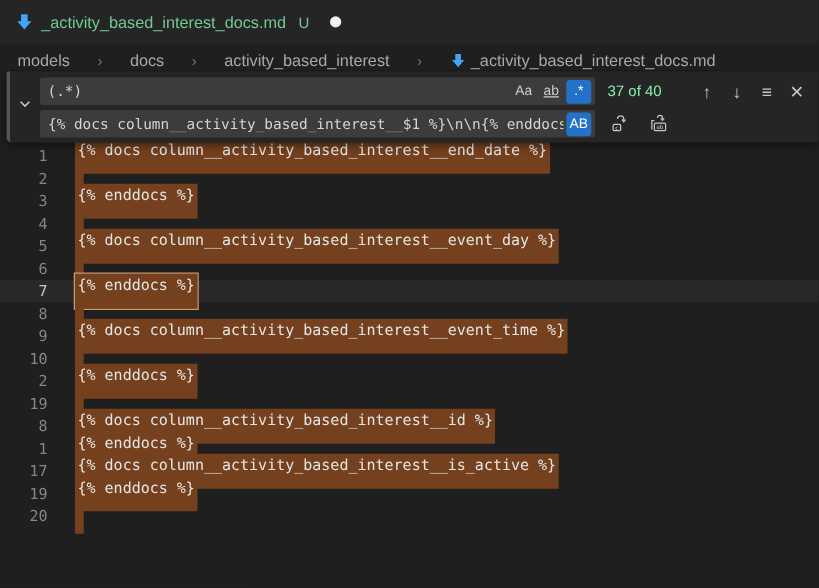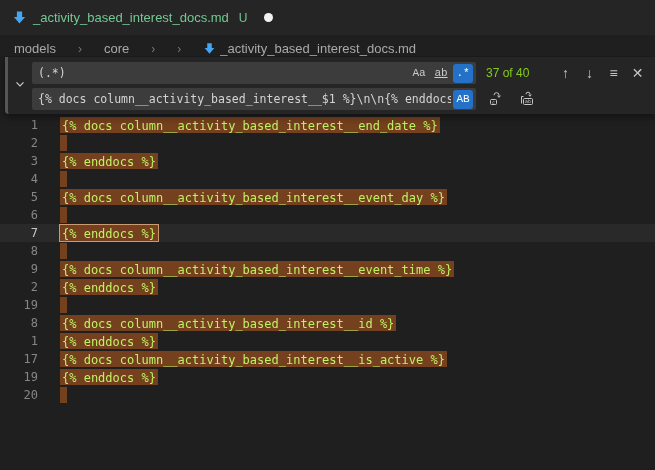--- a/index.html
+++ b/index.html
@@ -25,21 +25,21 @@
   .crumb-sep { color:#767676; font-size:12px; }
   .crumb-file { display:flex; align-items:center; gap:4px; }
 
   
   .editor { position:absolute; top:56px; left:0; right:0; bottom:0; background:#1f1f1f; overflow:hidden; }
   .code-lines { position:absolute; top:60px; left:0; right:0; font-family:"DejaVu Sans Mono", monospace; font-size:12px; line-height:18px; }
   .line { display:flex; height:18px; align-items:center; white-space:pre; }
   .line.cur { background:#292929; }
   .ln { width:38px; text-align:right; color:#868686; flex:0 0 38px; font-size:12px; }
   .line.cur .ln { color:#c6c6c6; }
-  .lc { margin-left:22px; color:#bef264; height:16px; line-height:18px; }
+  .lc { margin-left:22px; color:#e5e5e5; height:28px; line-height:18px; }
   .lc.match { background:#74401e; padding:0 2px; }
   .lc.match.current { outline:1px solid #cb9972; }
   .lc.empty-mark { background:#74401e; width:7px; }
 
   
   .find-widget {
     position:absolute; top:1px; left:5px; right:0; height:57px;
     background:#252526;
     border-left:3px solid #565656;
     border-bottom-left-radius:4px;
@@ -53,25 +53,25 @@
   .text-input {
     width:444px; height:22px; background:#3c3c3c; border-radius:2px;
     display:flex; align-items:center; padding:0 3px 0 0;
   }
   .text-input input {
     flex:1; min-width:0; background:transparent; border:none; outline:none;
     color:#d4d4d4; font-family:"DejaVu Sans Mono", monospace; font-size:11.5px; padding-left:6px;
   }
   .opt {
     min-width:20px; height:19px; display:flex; align-items:center; justify-content:center;
-    border-radius:3px; font-size:11px; color:#cccccc; margin-left:2px; cursor:pointer; padding:0 2px;font-family:Liberation Mono, monospace;
+    border-radius:3px; font-size:11px; color:#cccccc; margin-left:2px; cursor:pointer; padding:0 2px;
   }
   .opt.word { text-decoration:underline; }
   .opt.active { background:#2472c8; color:#ffffff; }
-  .result-count { font-size:12px; color:#84cc16; margin:0 8px 0 10px; min-width:58px; white-space:nowrap; }
+  .result-count { font-size:12px; color:#86efac; margin:0 8px 0 10px; min-width:58px; white-space:nowrap; }
   .nav-btn {
     width:21px; height:21px; display:flex; align-items:center; justify-content:center;
     color:#c5c5c5; font-size:14px; border-radius:4px; cursor:pointer; margin-left:3px;
   }
   .action-btn {
     width:22px; height:22px; display:flex; align-items:center; justify-content:center;
     border-radius:4px; cursor:pointer; margin-left:9px;
   }
   .action-btn svg { display:block; }
 </style>
@@ -87,22 +87,23 @@
     </span>
     <span class="tab-title">_activity_based_interest_docs.md</span>
     <span class="git-badge">U</span>
     <span class="mod-dot"></span>
   </div>
 </div>
 
 <div class="breadcrumbs">
   <span class="crumb">models</span>
   <span class="crumb-sep">›</span>
-  <span class="crumb">core</span>
+  <span class="crumb">docs</span>
   <span class="crumb-sep">›</span>
+  <span class="crumb">activity_based_interest</span>
   <span class="crumb-sep">›</span>
   <span class="crumb crumb-file">
     <span class="file-icon">
       <svg width="13" height="13" viewBox="0 0 16 16">
           <path fill="#42a5f5" d="M5.2 1.5h5.6v6H14L8 14.5 2 7.5h3.2z"></path>
         </svg>
     </span>
     <span>_activity_based_interest_docs.md</span>
   </span>
 </div>
@@ -112,20 +113,21 @@
   <div class="code-lines">
       <div class="line"><span class="ln">1</span><span class="lc match">{% docs column__activity_based_interest__end_date %}</span></div>
       <div class="line"><span class="ln">2</span><span class="lc empty-mark"></span></div>
       <div class="line"><span class="ln">3</span><span class="lc match">{% enddocs %}</span></div>
       <div class="line"><span class="ln">4</span><span class="lc empty-mark"></span></div>
       <div class="line"><span class="ln">5</span><span class="lc match">{% docs column__activity_based_interest__event_day %}</span></div>
       <div class="line"><span class="ln">6</span><span class="lc empty-mark"></span></div>
       <div class="line cur"><span class="ln">7</span><span class="lc match current">{% enddocs %}</span></div>
       <div class="line"><span class="ln">8</span><span class="lc empty-mark"></span></div>
       <div class="line"><span class="ln">9</span><span class="lc match">{% docs column__activity_based_interest__event_time %}</span></div>
+      <div class="line"><span class="ln">10</span><span class="lc empty-mark"></span></div>
       <div class="line"><span class="ln">2</span><span class="lc match">{% enddocs %}</span></div>
       <div class="line"><span class="ln">19</span><span class="lc empty-mark"></span></div>
       <div class="line"><span class="ln">8</span><span class="lc match">{% docs column__activity_based_interest__id %}</span></div>
       <div class="line"><span class="ln">1</span><span class="lc match">{% enddocs %}</span></div>
       <div class="line"><span class="ln">17</span><span class="lc match">{% docs column__activity_based_interest__is_active %}</span></div>
       <div class="line"><span class="ln">19</span><span class="lc match">{% enddocs %}</span></div>
       <div class="line"><span class="ln">20</span><span class="lc empty-mark"></span></div>
     </div>
 
   <div class="find-widget">

